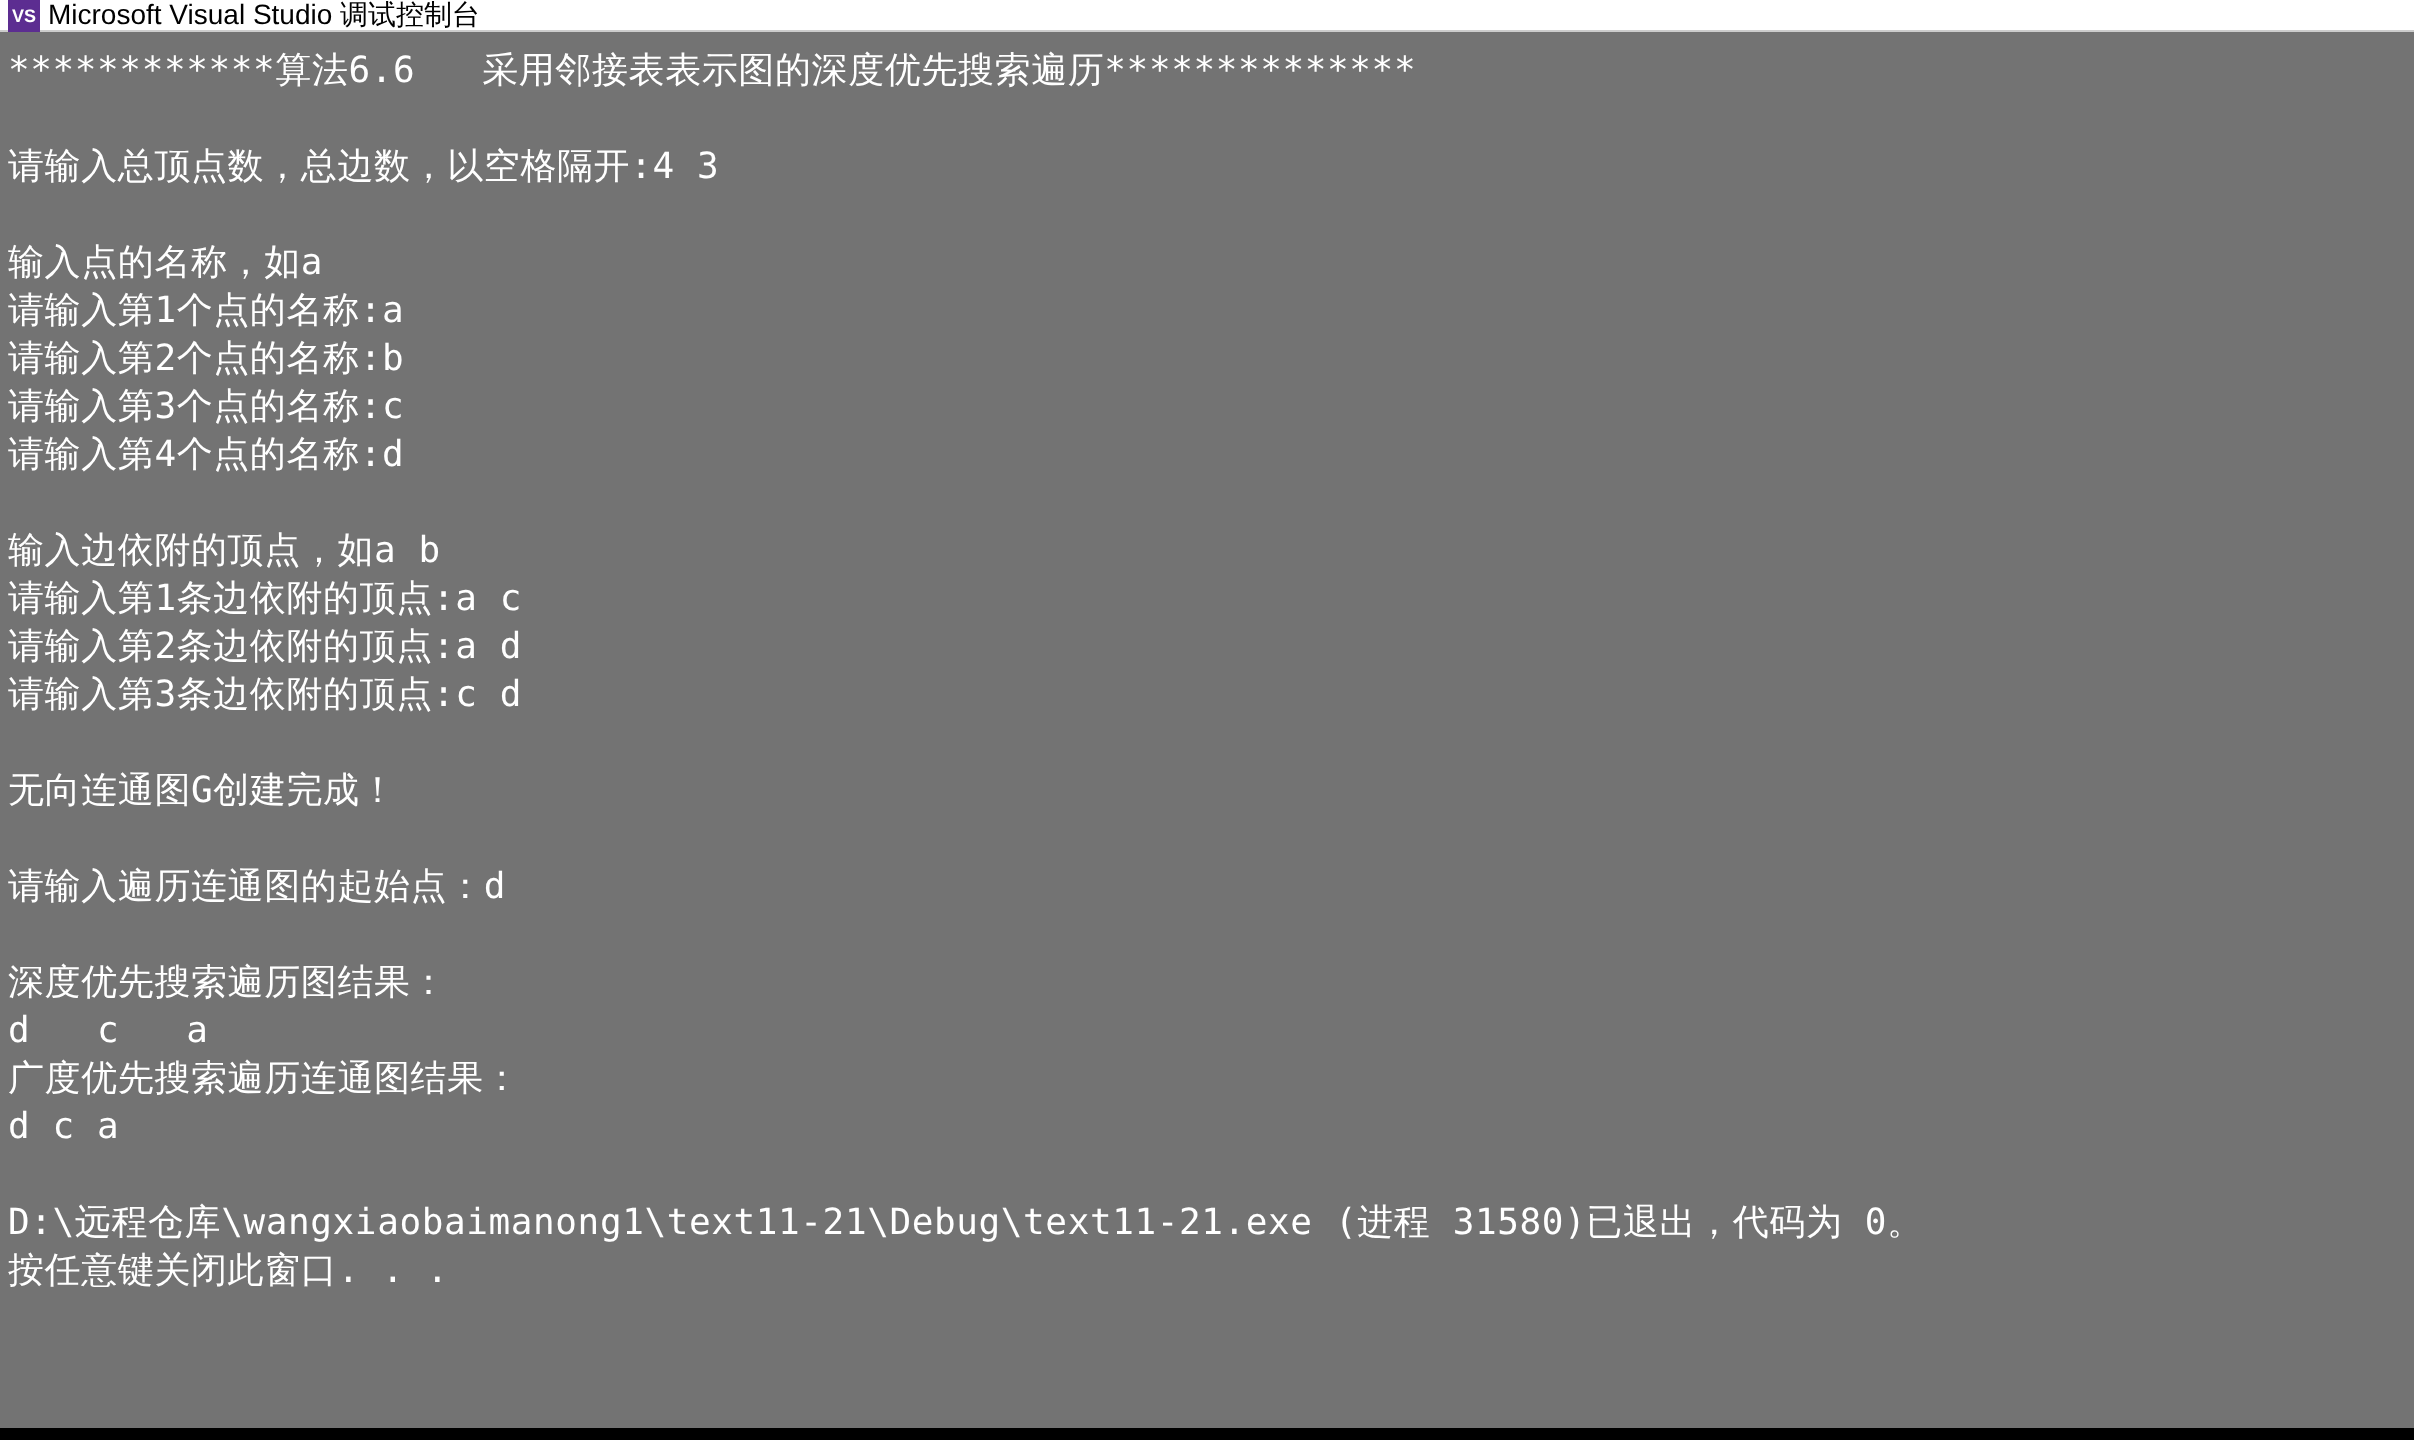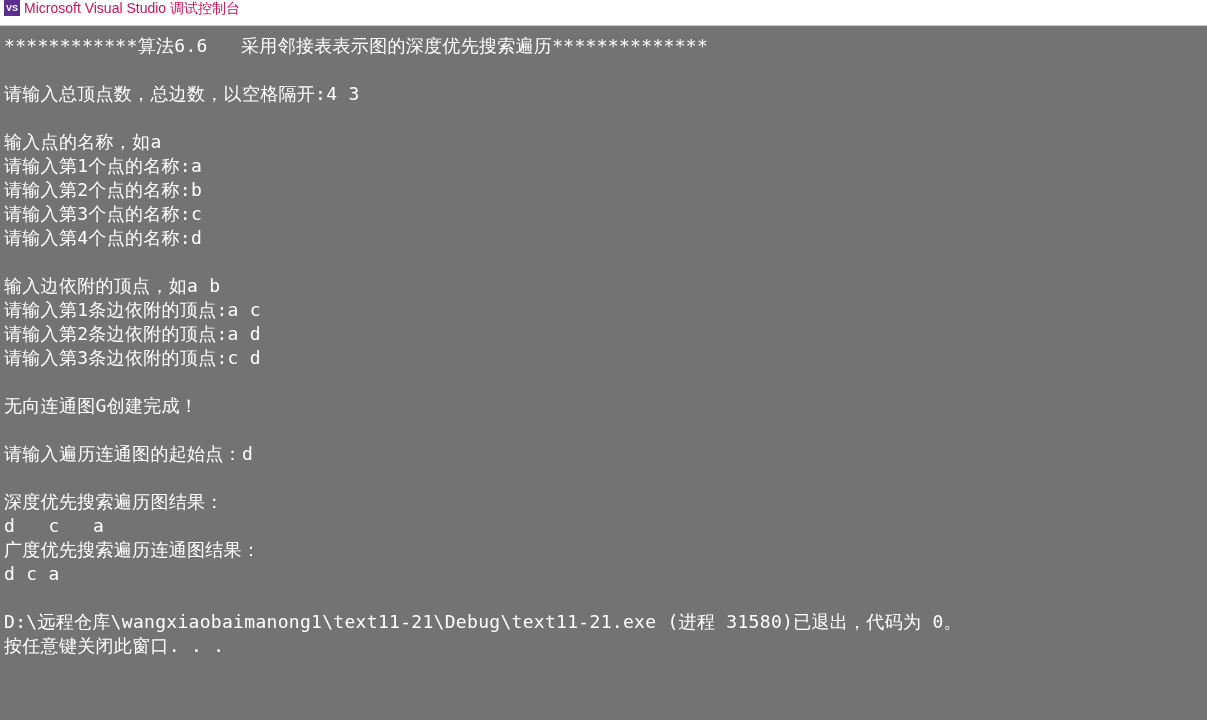--- a/index.html
+++ b/index.html
@@ -8,43 +8,43 @@
       box-sizing: border-box;
     }
     body {
       width: 1207px;
       height: 720px;
       font-family: "Microsoft YaHei", "SimSun", sans-serif;
       background: #000;
       overflow: hidden;
     }
     .title-bar {
-      height: 26px;
+      height: 16px;
       background: #fff;
       display: flex;
-      align-items: flex-start;
+      align-items: center;
       padding: 0 4px;
       border-bottom: 1px solid #ccc;
     }
     .title-icon {
       width: 16px;
       height: 16px;
       background: #5c2d91;
       display: flex;
       align-items: center;
       justify-content: center;
       font-size: 9px;
       color: #fff;
       font-weight: bold;
       margin-right: 4px;
       font-family: Arial, sans-serif;
     }
     .title-text {
       font-size: 14px;
-      color: #be185d;
+      color: #000000;
       font-family: "Microsoft YaHei", Arial, sans-serif;
     }
     .console-area {
       background: #737373;
       color: #fff;
       font-family: "NSimSun", "SimSun", "Consolas", monospace;
       font-size: 18px;
       line-height: 24px;
       padding: 8px 4px 4px 4px;
       white-space: pre;

